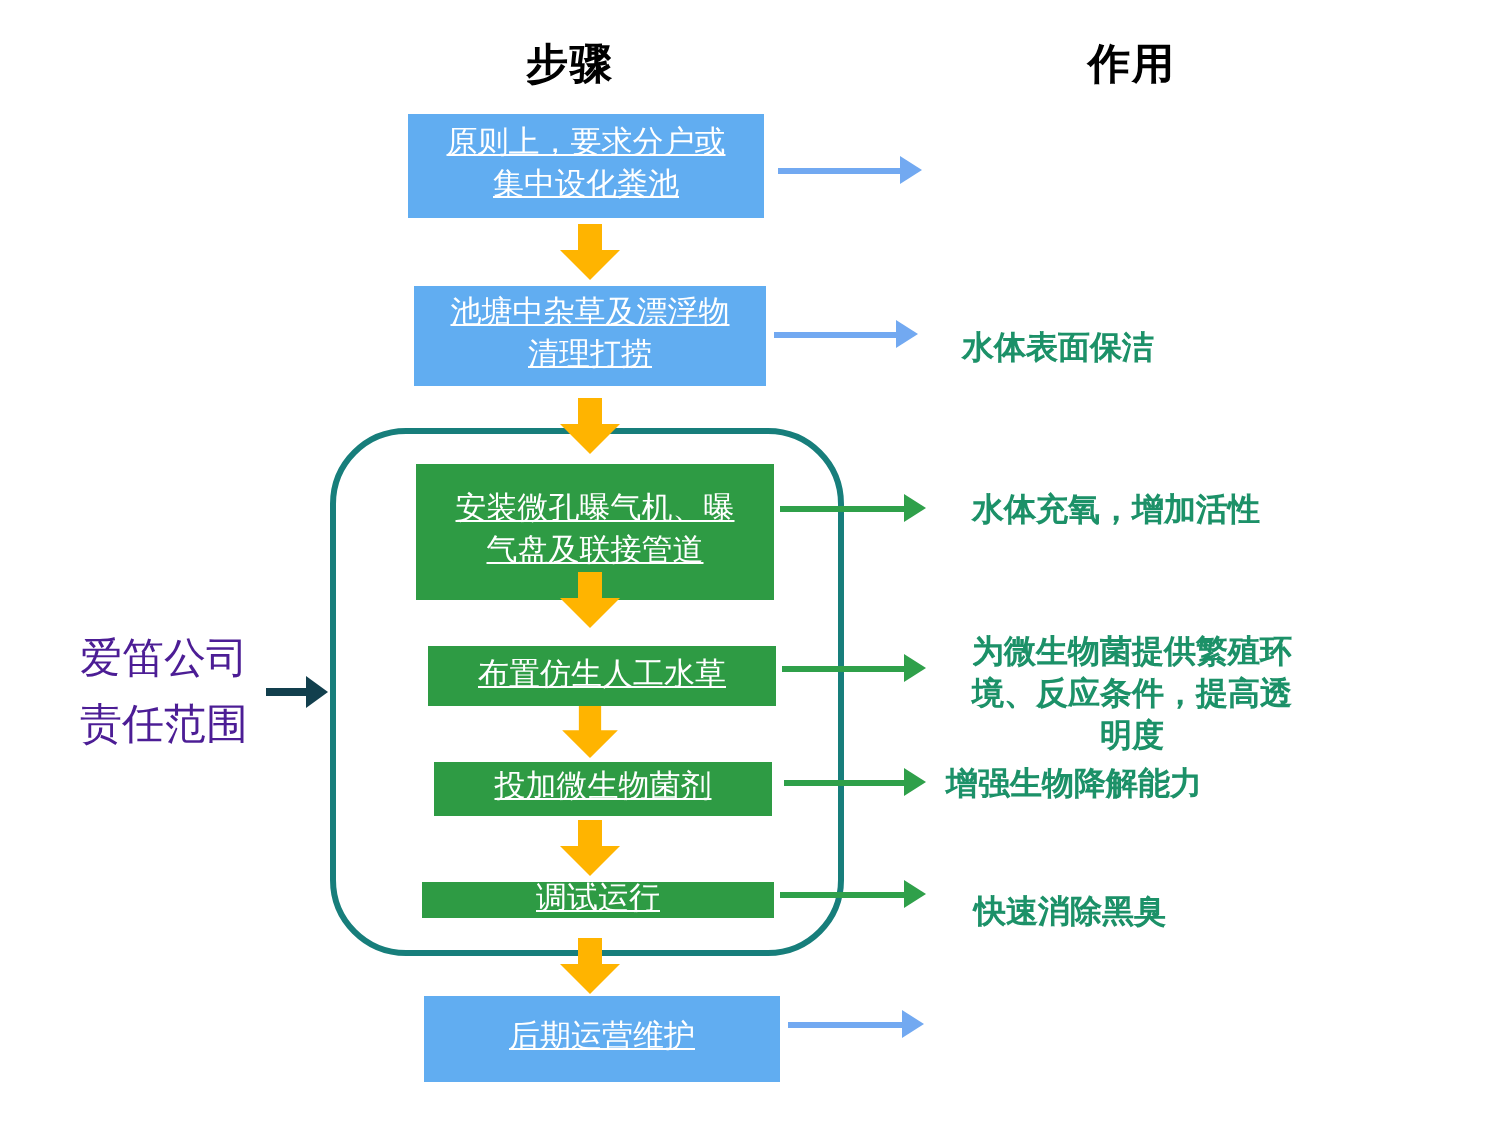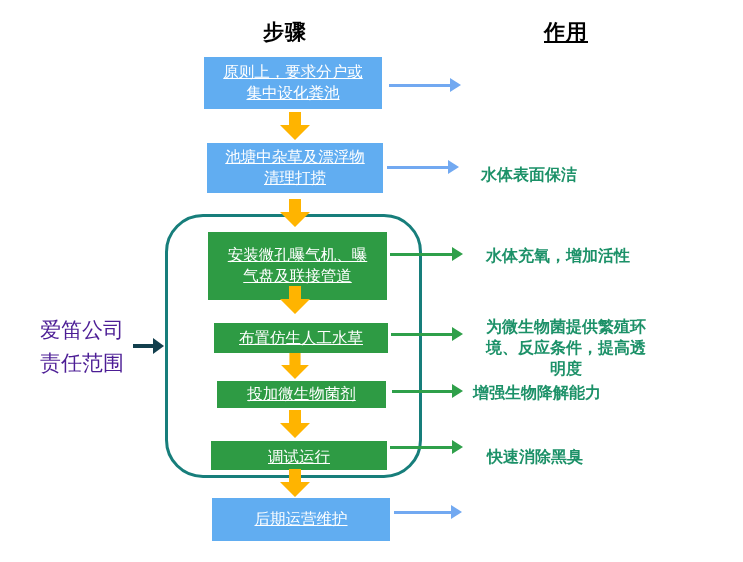--- a/index.html
+++ b/index.html
@@ -45,21 +45,21 @@
     border-left:11px solid #123F4D;
     border-top:8px solid transparent;border-bottom:8px solid transparent;
   }
 </style>
 </head>
 <body>
 
 <div id="canvas">
 
   <div class="col-title" style="left:263px;top:18px;">步骤</div>
-  <div class="col-title" style="left:544px;top:18px;text-decoration:underline;">作用</div>
+  <div class="col-title" style="left:544px;top:18px;">作用</div>
 
   <div class="scope-rect"></div>
 
   <div class="scope-label">爱笛公司
 责任范围</div>
   <div class="scope-arrow"></div>
 
   <div class="box blue" style="left:204px;top:57px; width:178px;height:52px;">
       <span>原则上，要求分户或集中设化粪池</span>
     </div>
@@ -68,21 +68,21 @@
     </div>
   <div class="box green" style="left:208px;top:232px;width:179px;height:68px;z-index:2;">
       <span>安装微孔曝气机、曝气盘及联接管道</span>
     </div>
   <div class="box green" style="left:214px;top:323px;width:174px;height:30px;z-index:2;">
       <span>布置仿生人工水草</span>
     </div>
   <div class="box green" style="left:217px;top:381px;width:169px;height:27px;z-index:2;">
       <span>投加微生物菌剂</span>
     </div>
-  <div class="box green" style="left:211px;top:441px;width:176px;height:29px;z-index:2;align-items:flex-end;">
+  <div class="box green" style="left:211px;top:441px;width:176px;height:18px;z-index:2;">
       <span>调试运行</span>
     </div>
   <div class="box blue" style="left:212px;top:498px;width:178px;height:43px;">
       <span>后期运营维护</span>
     </div>
 
   <svg class="yarrow" style="left:280px;top:112px;" width="30" height="28" viewBox="0 0 30 28">
       <polygon points="9,0 21,0 21,13 30,13 15,28 0,13 9,13"></polygon>
     </svg>
   <svg class="yarrow" style="left:280px;top:198px;" width="30" height="30" viewBox="0 0 30 28">

